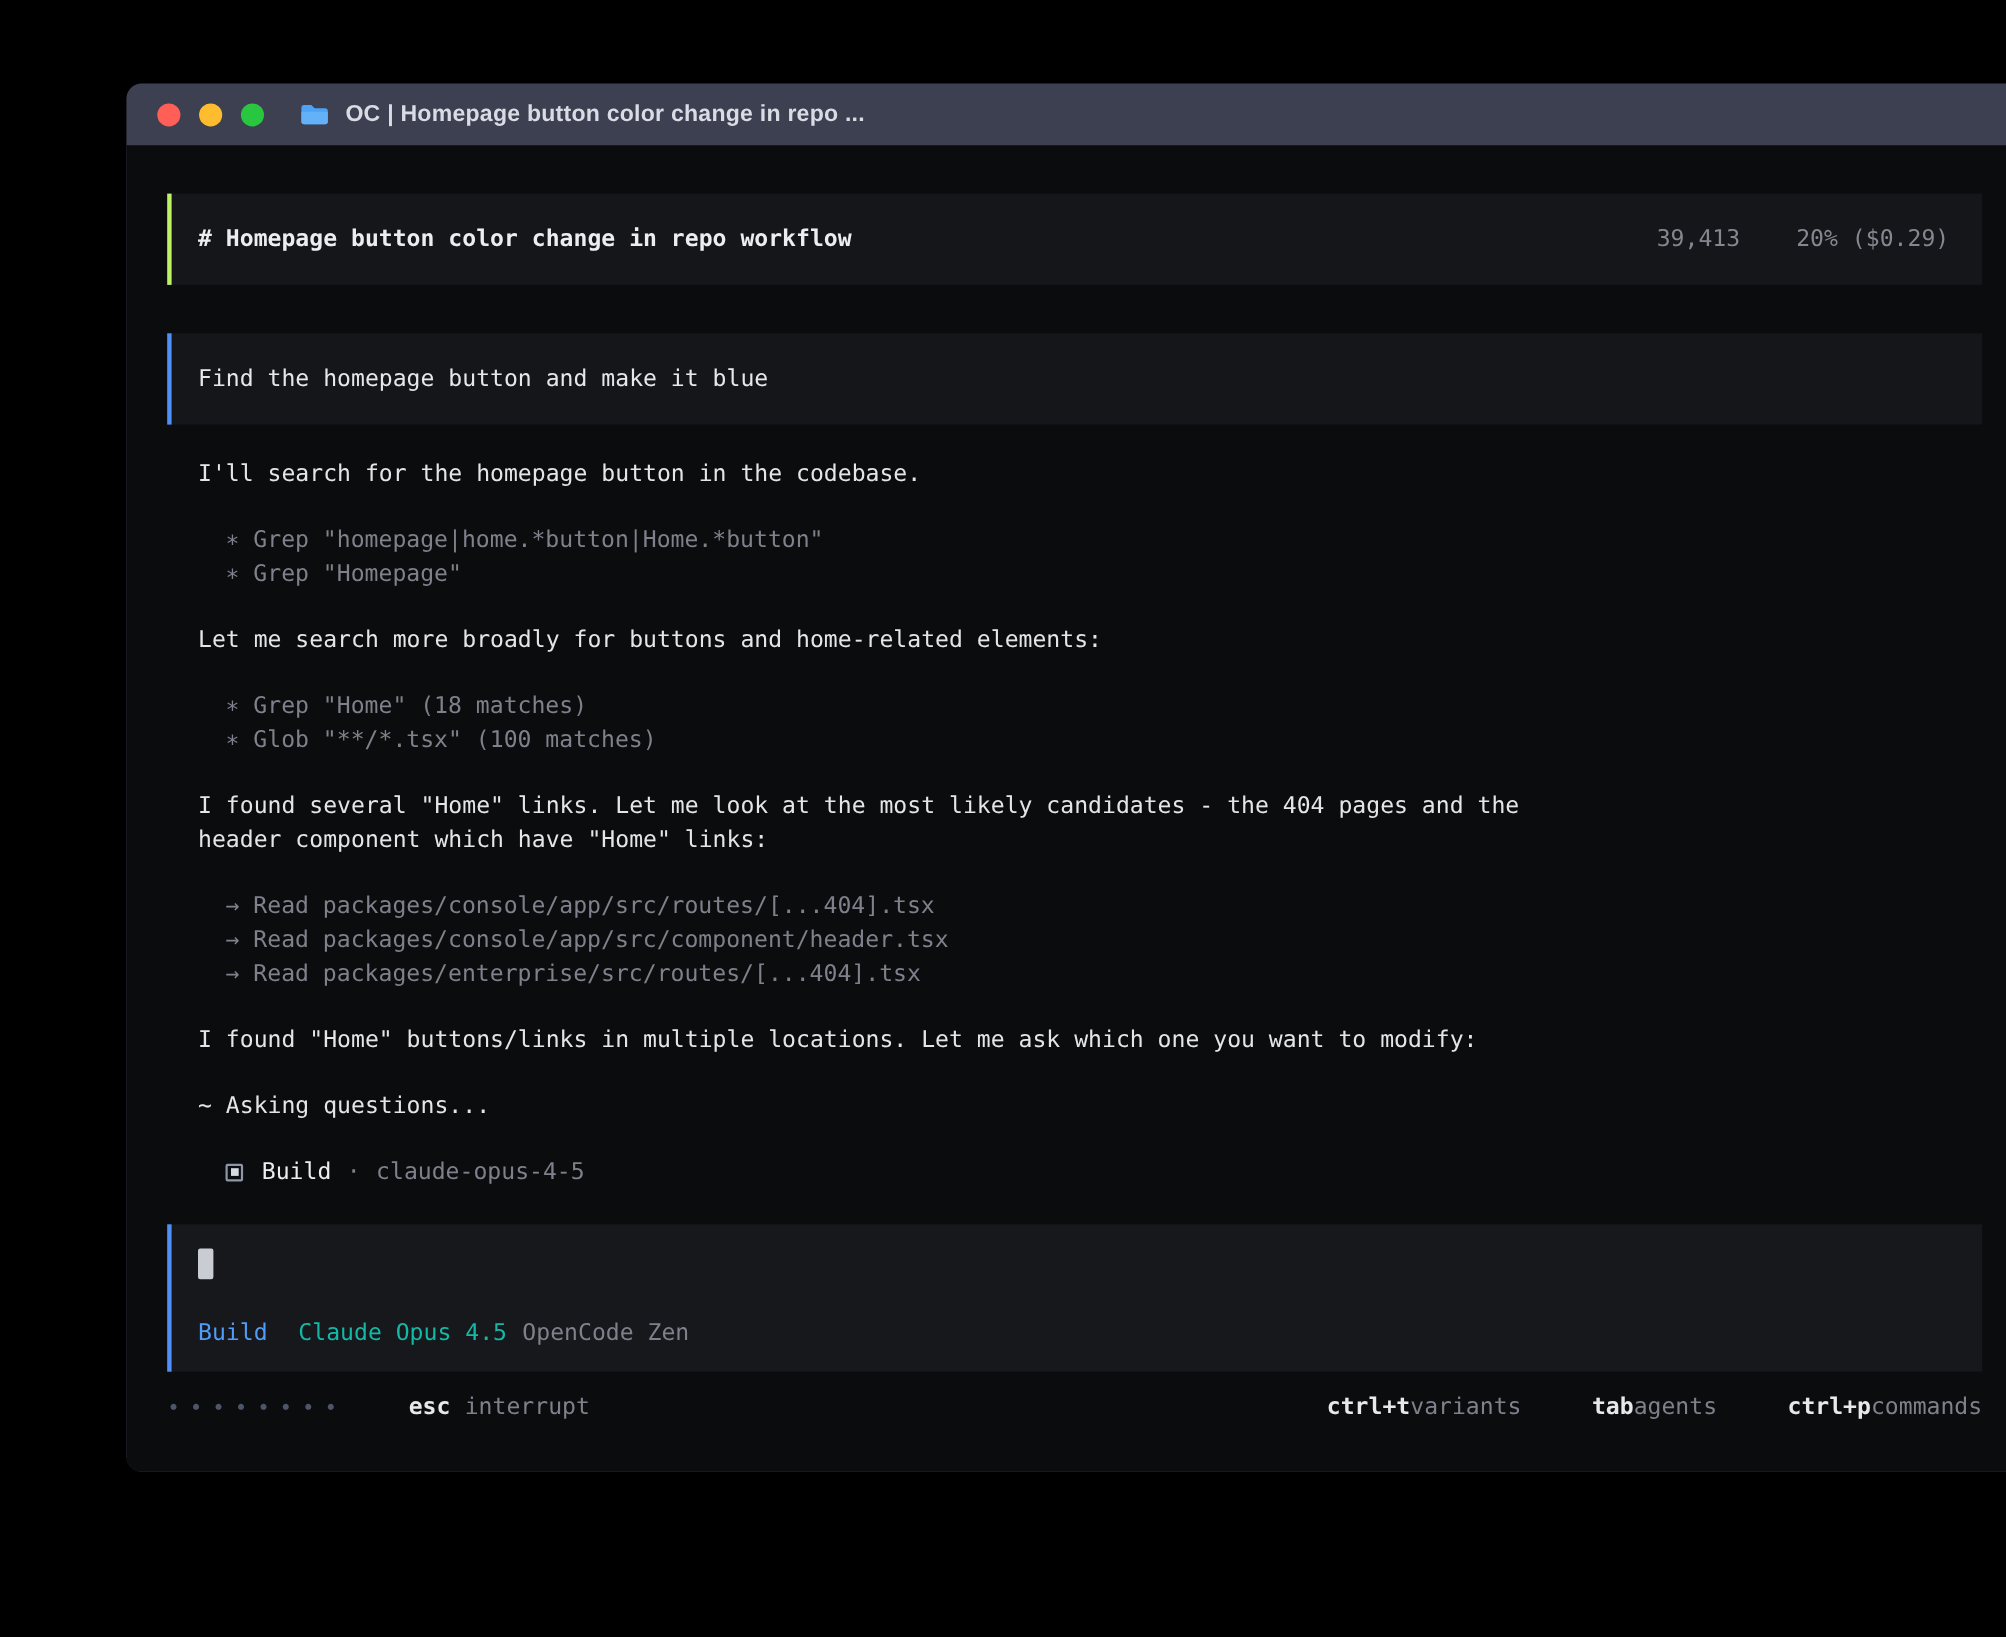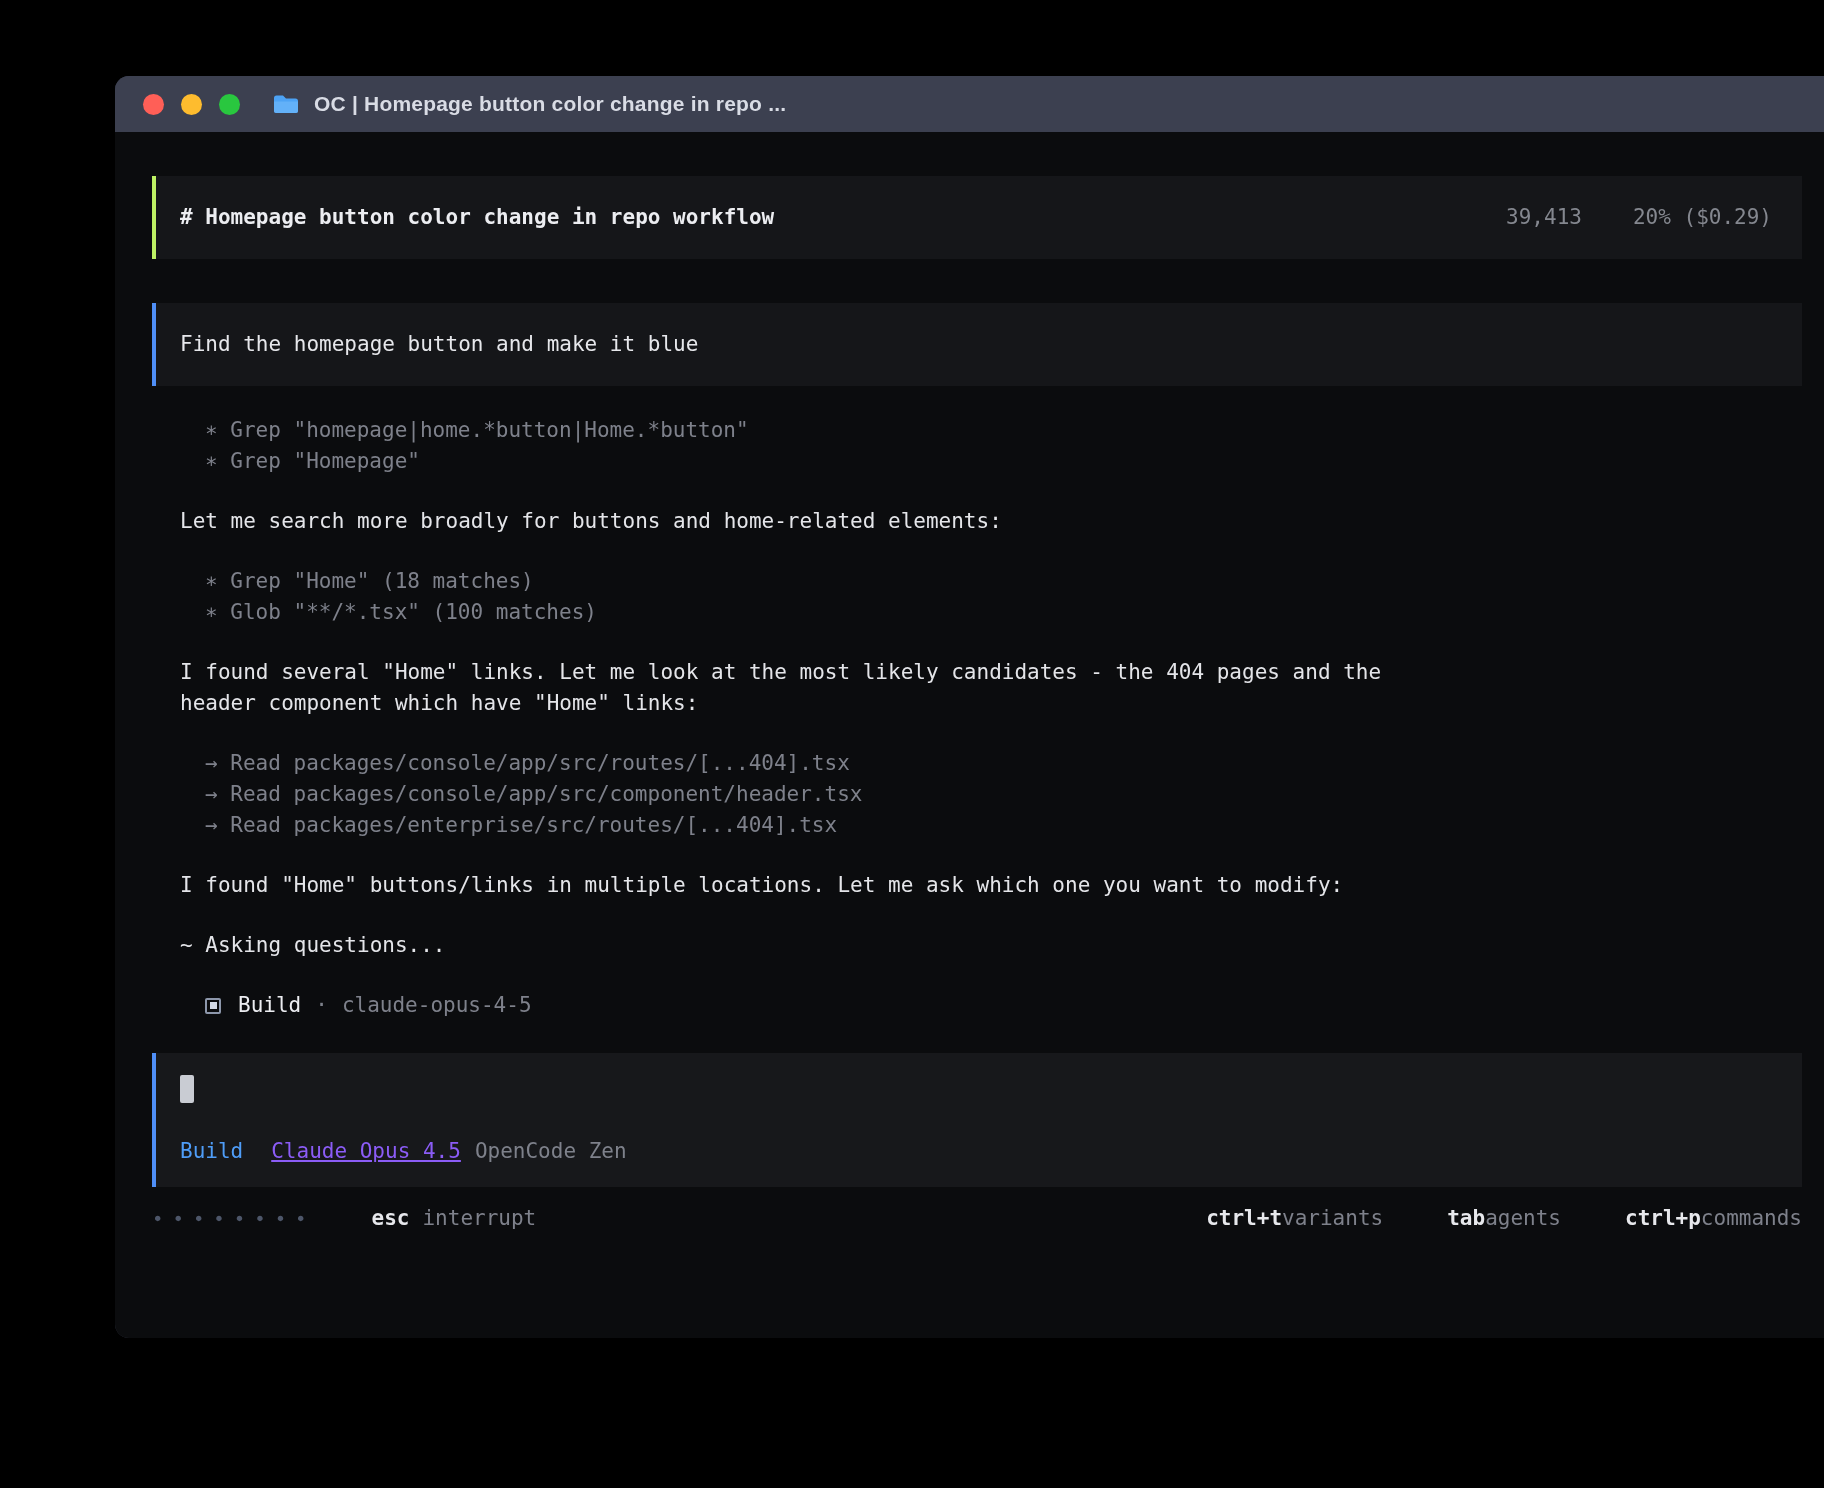--- a/index.html
+++ b/index.html
@@ -62,21 +62,21 @@
   .agent-model { color:#7e818b; }
 
   .input-block {
     margin-top:32px; border-left-color:#4f8ff7; background:#17181b;
     padding:22px 26px 20px 24px; height:134px;
     display:flex; flex-direction:column; justify-content:space-between;
   }
   .cursor { width:14px; height:28px; background:#c9ccd3; border-radius:2px; display:inline-block; }
   .model-line { display:flex; align-items:baseline; white-space:nowrap; }
   .mode-label { color:#4f9df8; margin-right:28px; }
-  .model-name { color:#8b5cf6; margin-right:14px;text-decoration:underline; }
+  .model-name { color:#14b8a6; margin-right:14px; }
   .provider-name { color:#7e818b; }
 
   .footer {
     margin-top:16px; display:flex; justify-content:space-between; align-items:baseline;
     white-space:nowrap;
   }
   .f-left { display:flex; align-items:baseline; }
   .spinner { color:#4d5669; letter-spacing:9px; margin-right:34px; font-size:19px; }
   .key { font-weight:bold; color:#e7e8ec;margin-left:22px; }
   .hint { color:#7e818b; }
@@ -112,20 +112,21 @@
         <span>39,413</span>
         <span>20% ($0.29)</span>
       </span>
     </div>
 
     <div class="block user-block">
       <span>Find the homepage button and make it blue</span>
     </div>
 
     <div class="transcript">
+      <p class="para">I'll search for the homepage button in the codebase.</p>
 
       <p class="tool mt">∗ Grep "homepage|home.*button|Home.*button"</p>
       <p class="tool">∗ Grep "Homepage"</p>
 
       <p class="para">Let me search more broadly for buttons and home-related elements:</p>
 
       <p class="tool mt">∗ Grep "Home" (18 matches)</p>
       <p class="tool">∗ Glob "**/*.tsx" (100 matches)</p>
 
       <p class="para wrap2">I found several "Home" links. Let me look at the most likely candidates - the 404 pages and the header component which have "Home" links:</p>

